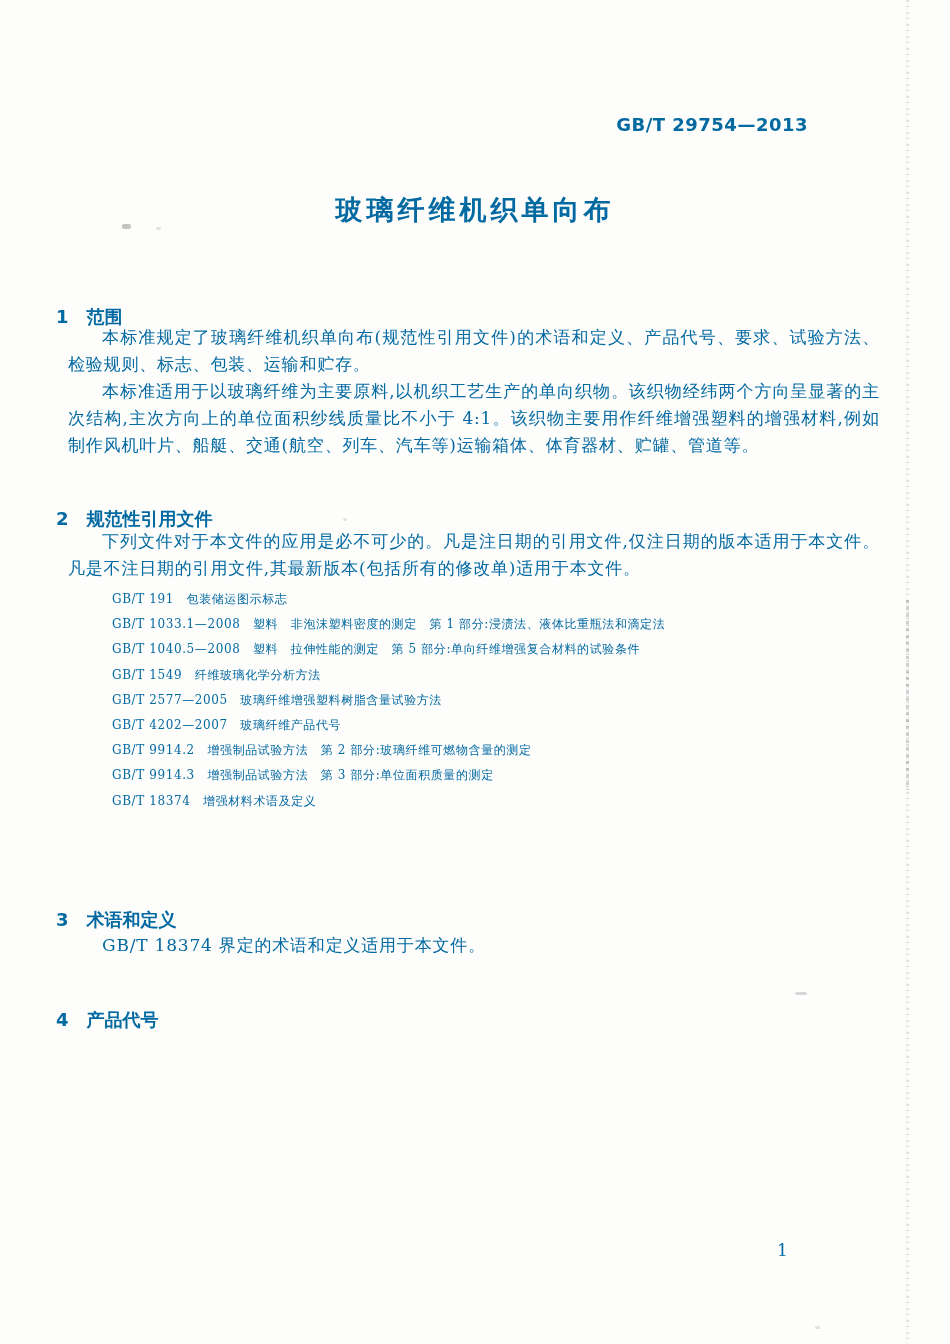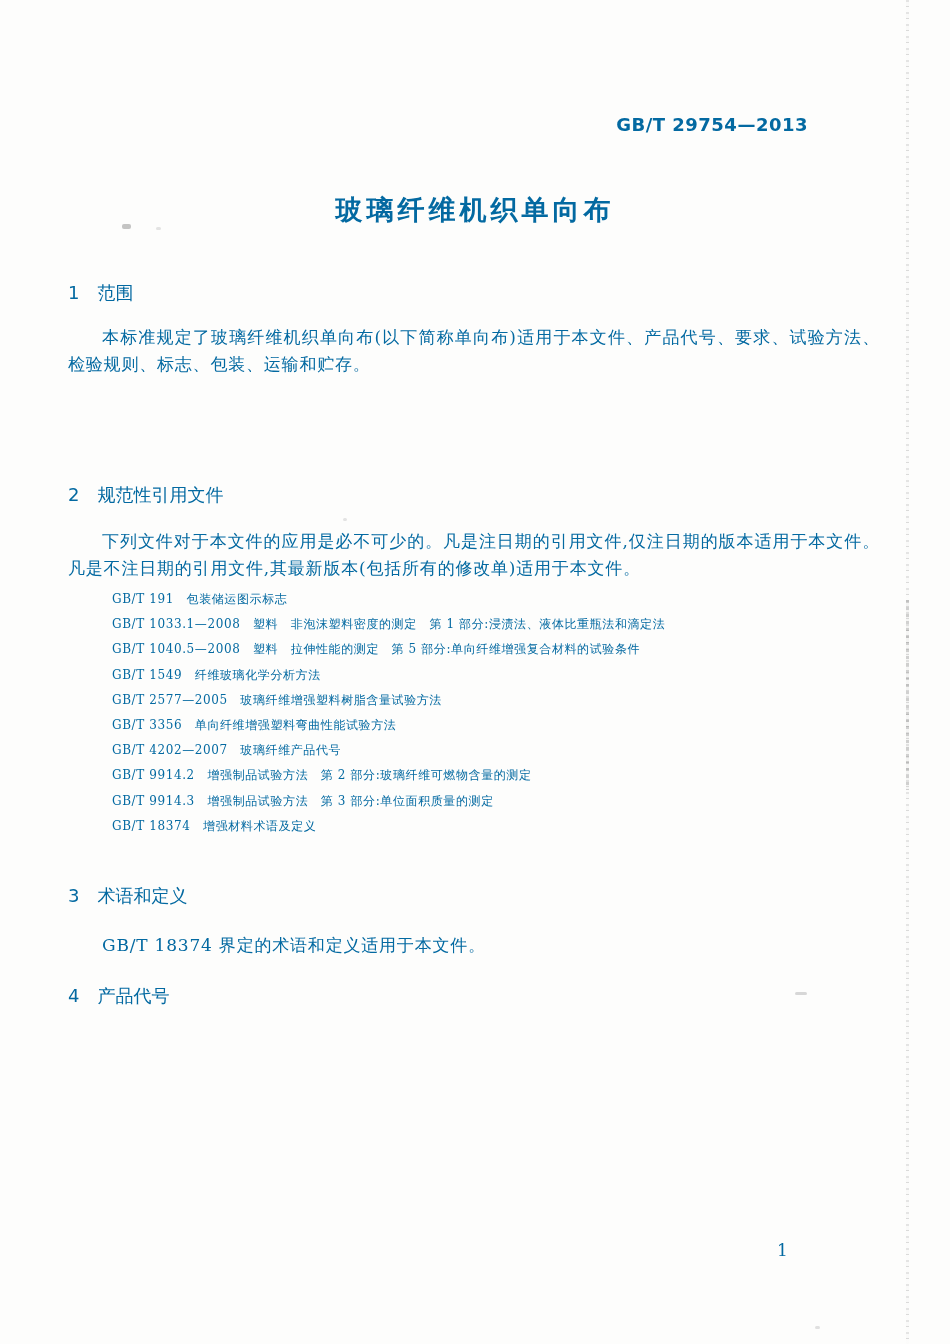--- a/index.html
+++ b/index.html
@@ -17,23 +17,23 @@
     font-family:"DejaVu Sans","Liberation Sans",sans-serif;
     font-weight:bold;font-size:18px;letter-spacing:0.5px;
   }
   .doc-title{
     position:absolute;top:192px;left:0;width:100%;
     text-align:center;
     font-family:"DejaVu Sans","Liberation Sans",sans-serif;
     font-weight:bold;font-size:27px;letter-spacing:4px;
   }
   .sec-heading{
-    position:absolute;left:68px;
+    position:absolute;left:56px;
     font-family:"DejaVu Sans","Liberation Sans",sans-serif;
-    font-weight:normal;font-size:18px;
+    font-weight:bold;font-size:18px;margin-top:24px;
   }
   .sec-body{
     position:absolute;left:68px;width:812px;
     font-size:17px;line-height:27px;letter-spacing:0.8px;
     text-align:justify;
   }
   .sec-body p{margin:0;text-indent:2em;}
   .ref-list{
     position:absolute;left:68px;top:579px;width:812px;
     margin:8px;padding:0;list-style:none;
@@ -72,34 +72,34 @@
 <body>
 
 <div class="page">
 
   <div class="doc-code">GB/T 29754—2013</div>
 
   <div class="doc-title">玻璃纤维机织单向布</div>
 
   <div class="sec-heading" style="top:281px;">1　范围</div>
   <div class="sec-body" style="top:324px;">
-    <p>本标准规定了玻璃纤维机织单向布(以下简称单向布)适用于本文件、产品代号、要求、试验方法、检验规则、标志、包装、运输和贮存。</p>
+    <p>本标准规定了玻璃纤维机织单向布(规范性引用文件)的术语和定义、产品代号、要求、试验方法、检验规则、标志、包装、运输和贮存。</p>
+    <p>本标准适用于以玻璃纤维为主要原料,以机织工艺生产的单向织物。该织物经纬两个方向呈显著的主次结构,主次方向上的单位面积纱线质量比不小于 4:1。该织物主要用作纤维增强塑料的增强材料,例如制作风机叶片、船艇、交通(航空、列车、汽车等)运输箱体、体育器材、贮罐、管道等。</p>
   </div>
 
   <div class="sec-heading" style="top:483px;">2　规范性引用文件</div>
   <div class="sec-body" style="top:528px;">
     <p>下列文件对于本文件的应用是必不可少的。凡是注日期的引用文件,仅注日期的版本适用于本文件。凡是不注日期的引用文件,其最新版本(包括所有的修改单)适用于本文件。</p>
   </div>
   <ul class="ref-list">
     <li>GB/T 191　包装储运图示标志</li>
     <li>GB/T 1033.1—2008　塑料　非泡沫塑料密度的测定　第 1 部分:浸渍法、液体比重瓶法和滴定法</li>
     <li>GB/T 1040.5—2008　塑料　拉伸性能的测定　第 5 部分:单向纤维增强复合材料的试验条件</li>
     <li>GB/T 1549　纤维玻璃化学分析方法</li>
     <li>GB/T 2577—2005　玻璃纤维增强塑料树脂含量试验方法</li>
-    <li>GB/T 3356　单向纤维增强塑料弯曲性能试验方法</li>
     <li>GB/T 4202—2007　玻璃纤维产品代号</li>
     <li>GB/T 9914.2　增强制品试验方法　第 2 部分:玻璃纤维可燃物含量的测定</li>
     <li>GB/T 9914.3　增强制品试验方法　第 3 部分:单位面积质量的测定</li>
     <li>GB/T 18374　增强材料术语及定义</li>
   </ul>
 
   <div class="sec-heading" style="top:884px;">3　术语和定义</div>
   <div class="sec-body" style="top:932px;">
     <p>GB/T 18374 界定的术语和定义适用于本文件。</p>
   </div>

